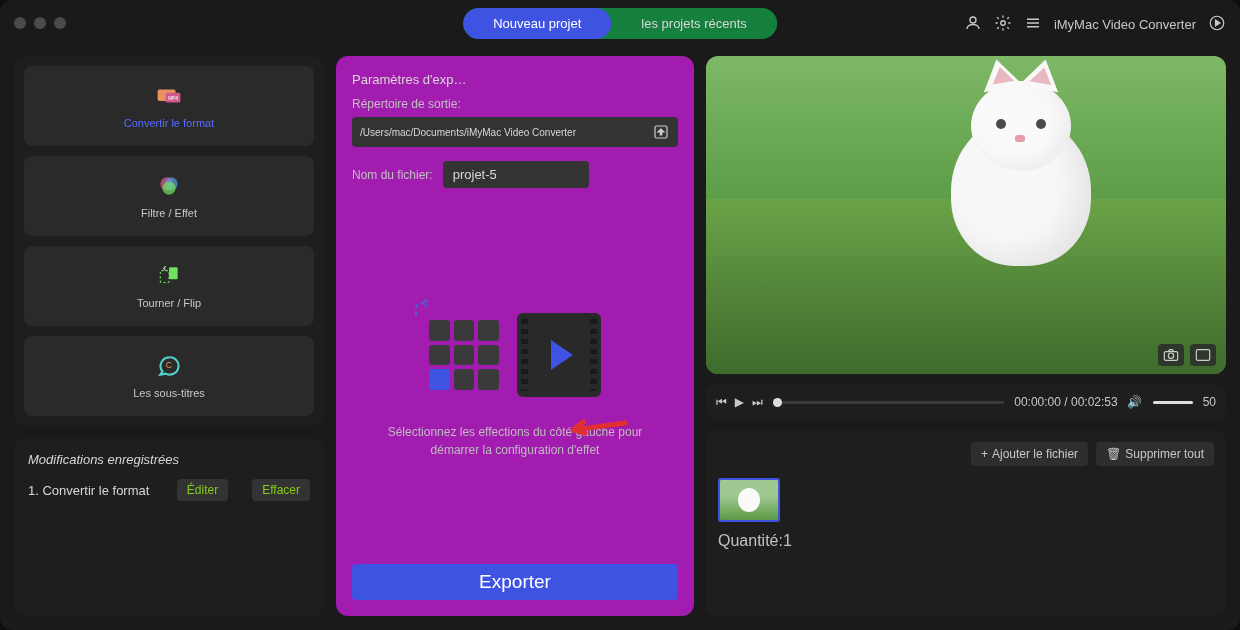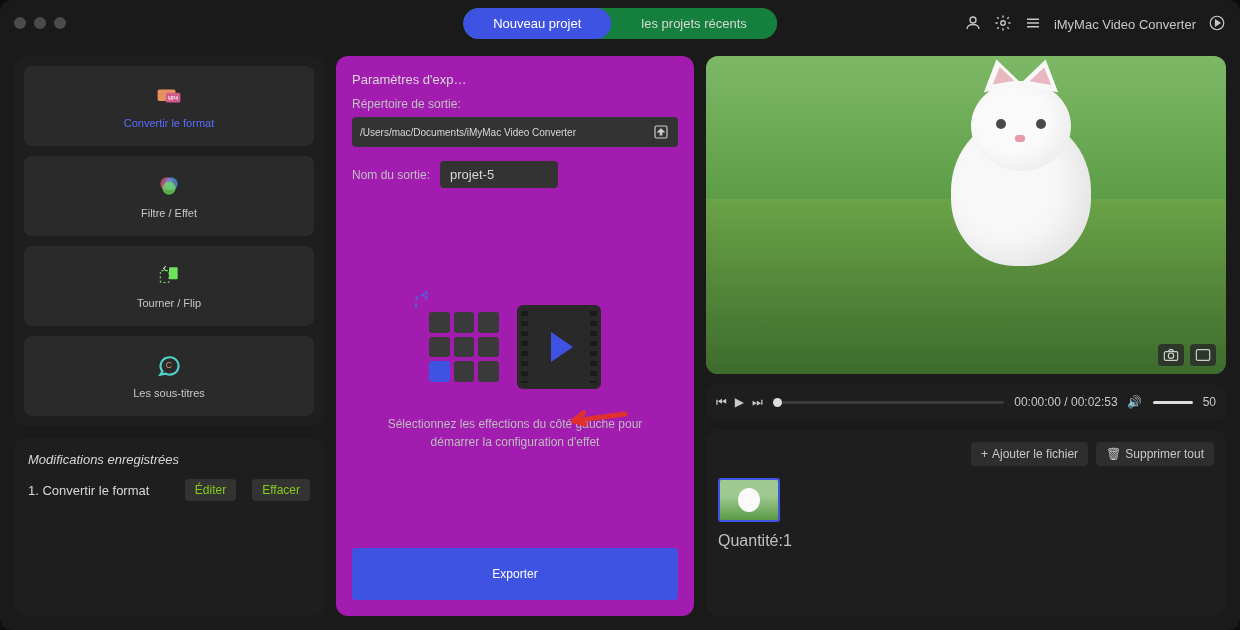--- a/index.html
+++ b/index.html
@@ -22,46 +22,46 @@
   
   .leftcol { width: 310px; display: flex; flex-direction: column; gap: 12px; }
   .tools { background: #1e1e1e; border-radius: 12px; padding: 10px; display: grid; grid-template-columns: 1fr; gap: 10px; height: 370px; overflow: hidden; }
   .tile { background: #2a2a2a; border-radius: 8px; height: 80px; display: flex; flex-direction: column; align-items: center; justify-content: center; gap: 8px; font-size: 11px; color: #c8c8c8; cursor: pointer; }
   .tile.active { color: #5a6dff; }
   .tile .ticon { width: 26px; height: 26px; display: flex; align-items: center; justify-content: center; }
   .tile .ticon svg { width: 26px; height: 26px; }
 
   .mods { background: #1e1e1e; border-radius: 12px; padding: 14px; flex: 1; }
   .mods .mtitle { font-size: 13px; color: #d8d8d8; margin-bottom: 12px; font-style: italic; }
-  .mods .row { display: flex; align-items: center; gap: 16px; font-size: 13px; color: #d8d8d8; }
+  .mods .row { display: flex; align-items: center; gap: 24px; font-size: 13px; color: #d8d8d8; }
   .mods .row .lbl { flex: 1; }
   .pill { background: #333; border: none; color: #84cc16; font-size: 12px; padding: 4px 10px; border-radius: 4px; cursor: pointer; }
 
   
   .midcol { width: 358px; background: #a21caf; border-radius: 12px; padding: 16px; display: flex; flex-direction: column; }
   .mid-title { font-size: 13px; color: #d8d8d8; margin-bottom: 10px; }
   .mid-label { font-size: 12px; color: #c0c0c0; margin-bottom: 6px; }
   .dirrow { display: flex; align-items: center; background: #333; border-radius: 4px; padding: 6px 8px; font-size: 10px; color: #d8d8d8; margin-bottom: 14px; }
   .dirrow .txt { flex: 1; white-space: nowrap; overflow: hidden; }
   .projrow { display: flex; align-items: center; gap: 10px; margin-bottom: 20px; }
-  .projrow .input { background: #333; border: none; color: #d8d8d8; font-size: 13px; padding: 6px 10px; border-radius: 4px; width: 118px; }
+  .projrow .input { background: #333; border: none; color: #d8d8d8; font-size: 13px; padding: 6px 10px; border-radius: 4px; width: 146px; }
   .previewbox { flex: 1; display: flex; flex-direction: column; align-items: center; justify-content: center; position: relative; }
   .diagram { display: flex; align-items: center; gap: 18px; margin-bottom: 26px; }
   .gridsq { width: 70px; height: 70px; display: grid; grid-template-columns: repeat(3,1fr); grid-template-rows: repeat(3,1fr); gap: 4px; position: relative; }
   .gridsq .c { background: #3a3a3a; border-radius: 3px; }
   .gridsq .c.sel { background: #3f53e3; }
   .filmstrip { width: 84px; height: 84px; background: #292929; border-radius: 6px; display: flex; align-items: center; justify-content: center; position: relative; }
   .filmstrip::before, .filmstrip::after { content:""; position: absolute; top:6px; bottom:6px; width:7px; background: repeating-linear-gradient(#1a1a1a 0 5px, #292929 5px 10px); }
   .filmstrip::before { left: 4px; }
   .filmstrip::after { right: 4px; }
   .playtri { width: 0; height: 0; border-left: 22px solid #3f53e3; border-top: 15px solid transparent; border-bottom: 15px solid transparent; margin-left:5px; }
   .instr { font-size: 12px; color: #bdbdbd; text-align: center; line-height: 1.5; padding: 0 10px; }
   .arrow { position: absolute; top: 55%; right: 50px; transform: rotate(25deg); }
   .arrow svg { width: 70px; height: 44px; }
-  .exportbtn { background: #3f53e3; color: #fff; border: none; height: 52px; border-radius: 4px; font-size: 12px; cursor: pointer; }
+  .exportbtn { background: #3f53e3; color: #fff; border: none; height: 36px; border-radius: 4px; font-size: 19px; cursor: pointer; }
 
   
   .rightcol { flex: 1; display: flex; flex-direction: column; gap: 10px; }
   .videobox { background: #1e1e1e; border-radius: 12px; overflow: hidden; position: relative; }
   .vidimg { width: 100%; height: 318px; background: linear-gradient(to bottom, #7db866 0%, #5a9a44 50%, #4a7e37 100%); position: relative; overflow: hidden; }
   .grass { position:absolute; bottom:0; left:0; right:0; height:55%; background: linear-gradient(to top, #3d6b2c, #6ba348); }
   .cat { position:absolute; top:30px; right:90px; width:230px; height:210px; display:flex; align-items:center; justify-content:center; }
   .cat-body { width:140px; height:150px; background:#f8f8f8; border-radius:50% 50% 45% 45%; position:relative; box-shadow:inset -15px -10px 30px rgba(0,0,0,0.08); }
   .cat-head { width:100px; height:90px; background:#fafafa; border-radius:50%; position:absolute; top:-35px; left:20px; box-shadow:inset -8px -5px 20px rgba(0,0,0,0.06);}
   .ear-l { position:absolute; top:-22px; left:10px; width:0;height:0;border-left:18px solid transparent;border-right:22px solid transparent;border-bottom:30px solid #f8f8f8; transform:rotate(-10deg);}
@@ -212,21 +212,21 @@
       <div class="dirrow">
         <span class="txt">/Users/mac/Documents/iMyMac Video Converter</span>
         <span class="icon-btn">
           <svg viewBox="0 0 24 24" fill="none" stroke="#ccc" stroke-width="1.6">
               <rect x="4" y="4" width="16" height="16" rx="2"></rect>
               <path d="M12 8l-4 4h3v4h2v-4h3z" fill="#ccc"></path>
             </svg>
         </span>
       </div>
       <div class="projrow">
-        <span class="mid-label" style="margin:0">Nom du sortie:</span>
+        <span class="mid-label" style="margin:0">Nom du fichier:</span>
         <input class="input" value="projet-5" style="">
       </div>
 
       <div class="previewbox">
         <div class="diagram">
           <div style="position:relative">
             <svg width="30" height="30" style="position:absolute;top:-22px;left:-18px" viewBox="0 0 24 24" fill="none" stroke="#4e5fd8" stroke-width="1.8" stroke-dasharray="3 3">
                 <path d="M4 14V8a4 4 0 014-4h6"></path>
                 <path d="M11 1l3 3-3 3"></path>
               </svg>

